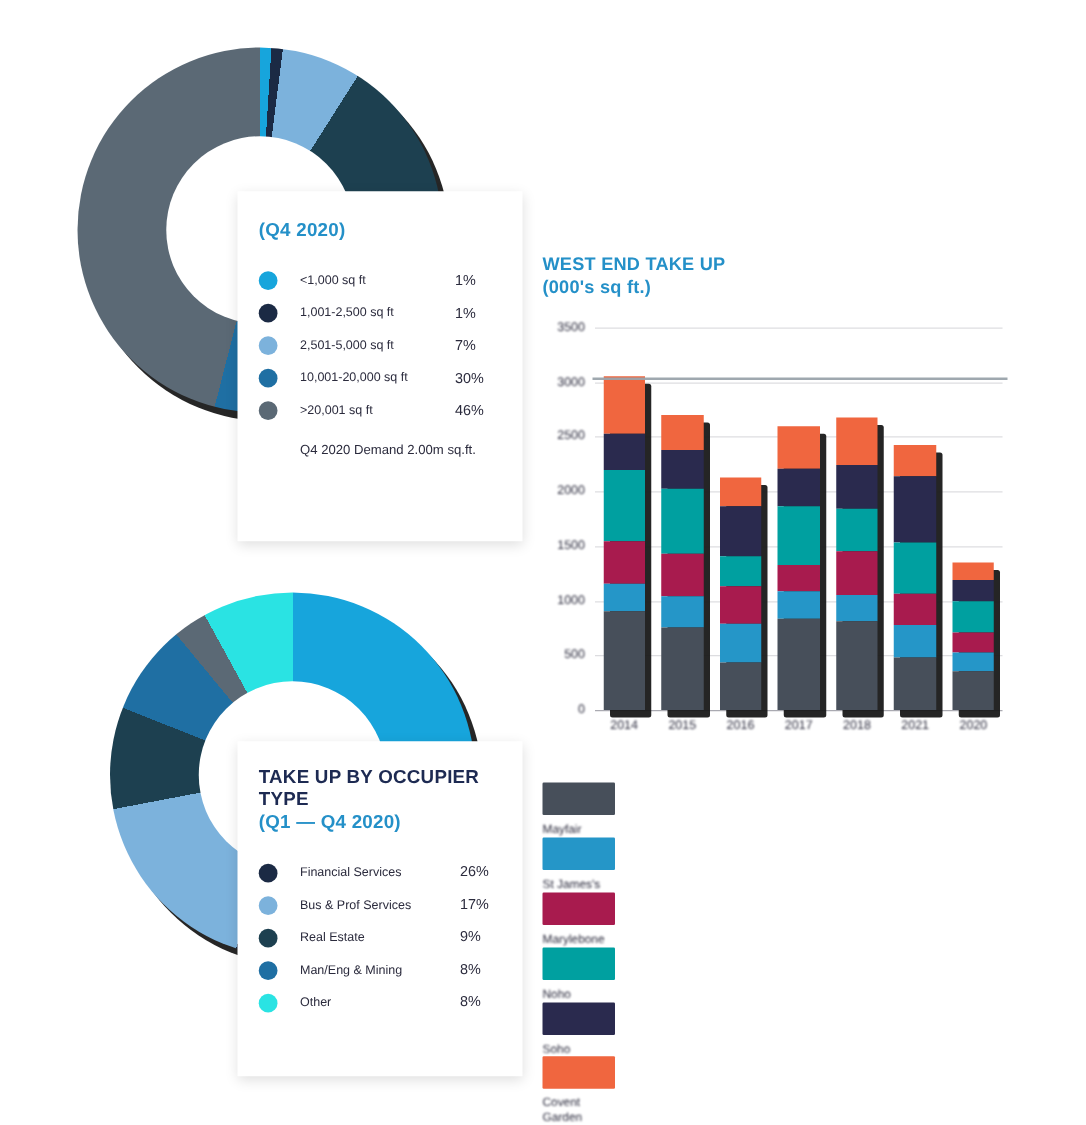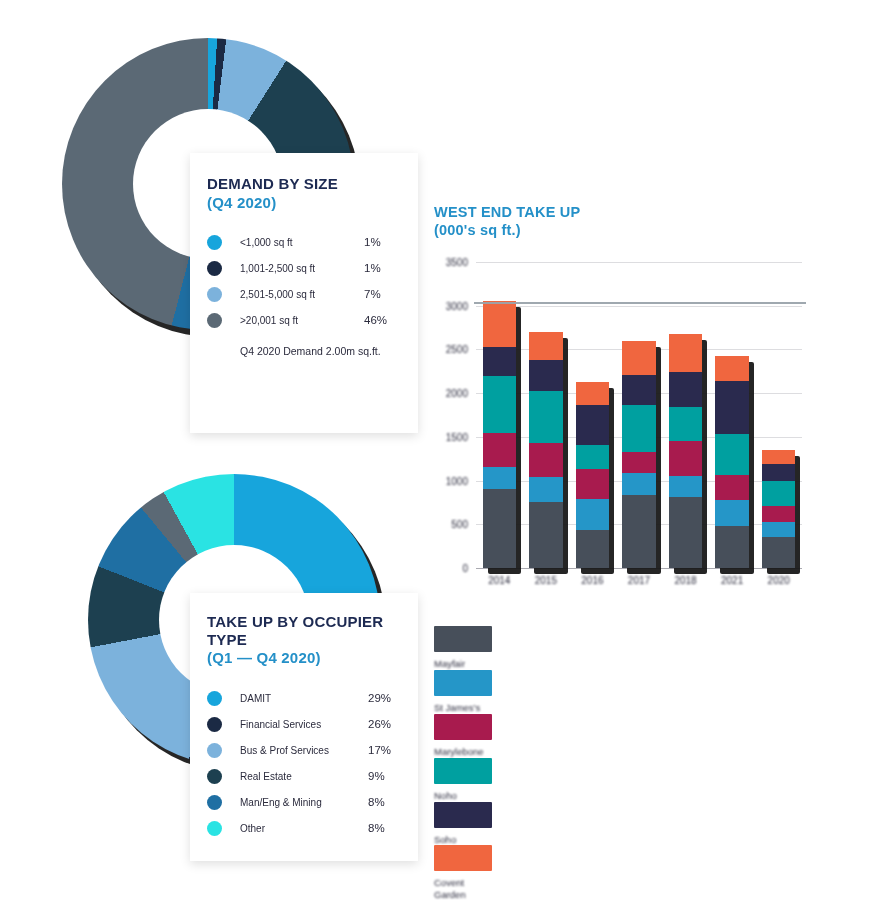--- a/index.html
+++ b/index.html
@@ -98,37 +98,41 @@
 <div class="stage">
 
   <div class="donut-wrap" style="left:62px;top:38px;width:292px;height:292px;">
     <div class="donut-shadow"></div>
     <div class="donut" id="donut1" style="width: 292px; height: 292px; background: conic-gradient(rgb(23, 165, 220) 0deg, rgb(23, 165, 220) 3.6deg, rgb(27, 42, 68) 3.6deg, rgb(27, 42, 68) 7.2deg, rgb(124, 178, 220) 7.2deg, rgb(124, 178, 220) 32.4deg, rgb(29, 64, 80) 32.4deg, rgb(29, 64, 80) 86.4deg, rgb(31, 111, 163) 86.4deg, rgb(31, 111, 163) 194.4deg, rgb(91, 105, 117) 194.4deg, rgb(91, 105, 117) 360deg);"></div>
     <div class="donut-hole" style="width:150px;height:150px;"></div>
   </div>
 
   <div class="card" style="left:190px;top:153px;width:228px;height:280px;">
     <div style="padding:22px 20px 0 17px;">
-      <div class="card-title">DEMAND BY SIZE</div>
       <div class="card-sub">(Q4 2020)</div>
       <div class="legend-list" id="legend1">
           <div class="legend-row">
             <span class="legend-dot" style="background: rgb(23, 165, 220);"></span>
             <span class="legend-label">&lt;1,000 sq ft</span>
             <span class="legend-val" style="width: 34px;">1%</span>
           </div>
           <div class="legend-row">
             <span class="legend-dot" style="background: rgb(27, 42, 68);"></span>
             <span class="legend-label">1,001-2,500 sq ft</span>
             <span class="legend-val" style="width: 34px;">1%</span>
           </div>
           <div class="legend-row">
             <span class="legend-dot" style="background: rgb(124, 178, 220);"></span>
             <span class="legend-label">2,501-5,000 sq ft</span>
             <span class="legend-val" style="width: 34px;">7%</span>
+          </div>
+          <div class="legend-row">
+            <span class="legend-dot" style="background: rgb(31, 111, 163);"></span>
+            <span class="legend-label">10,001-20,000 sq ft</span>
+            <span class="legend-val" style="width: 34px;">30%</span>
           </div>
           <div class="legend-row">
             <span class="legend-dot" style="background: rgb(91, 105, 117);"></span>
             <span class="legend-label">&gt;20,001 sq ft</span>
             <span class="legend-val" style="width: 34px;">46%</span>
           </div>
         </div>
       <div class="card-foot">Q4 2020 Demand 2.00m sq.ft.</div>
     </div>
   </div>
@@ -137,25 +141,20 @@
     <div class="donut-shadow"></div>
     <div class="donut" id="donut2" style="width: 292px; height: 292px; background: conic-gradient(rgb(23, 165, 220) 0deg, rgb(23, 165, 220) 104.4deg, rgb(27, 42, 68) 104.4deg, rgb(27, 42, 68) 198deg, rgb(124, 178, 220) 198deg, rgb(124, 178, 220) 259.2deg, rgb(29, 64, 80) 259.2deg, rgb(29, 64, 80) 291.6deg, rgb(31, 111, 163) 291.6deg, rgb(31, 111, 163) 320.4deg, rgb(91, 105, 117) 320.4deg, rgb(91, 105, 117) 331.2deg, rgb(42, 227, 227) 331.2deg, rgb(42, 227, 227) 360deg);"></div>
     <div class="donut-hole" style="width:150px;height:150px;"></div>
   </div>
 
   <div class="card" style="left:190px;top:593px;width:228px;height:268px;">
     <div style="padding:20px 20px 0 17px;">
       <div class="card-title">TAKE UP BY OCCUPIER TYPE</div>
       <div class="card-sub">(Q1 — Q4 2020)</div>
       <div class="legend-list" id="legend2">
-          <div class="legend-row">
-            <span class="legend-dot" style="background: rgb(23, 165, 220);"></span>
-            <span class="legend-label">DAMIT</span>
-            <span class="legend-val" style="width: 30px;">29%</span>
-          </div>
           <div class="legend-row">
             <span class="legend-dot" style="background: rgb(27, 42, 68);"></span>
             <span class="legend-label">Financial Services</span>
             <span class="legend-val" style="width: 30px;">26%</span>
           </div>
           <div class="legend-row">
             <span class="legend-dot" style="background: rgb(124, 178, 220);"></span>
             <span class="legend-label">Bus &amp; Prof Services</span>
             <span class="legend-val" style="width: 30px;">17%</span>
           </div>

